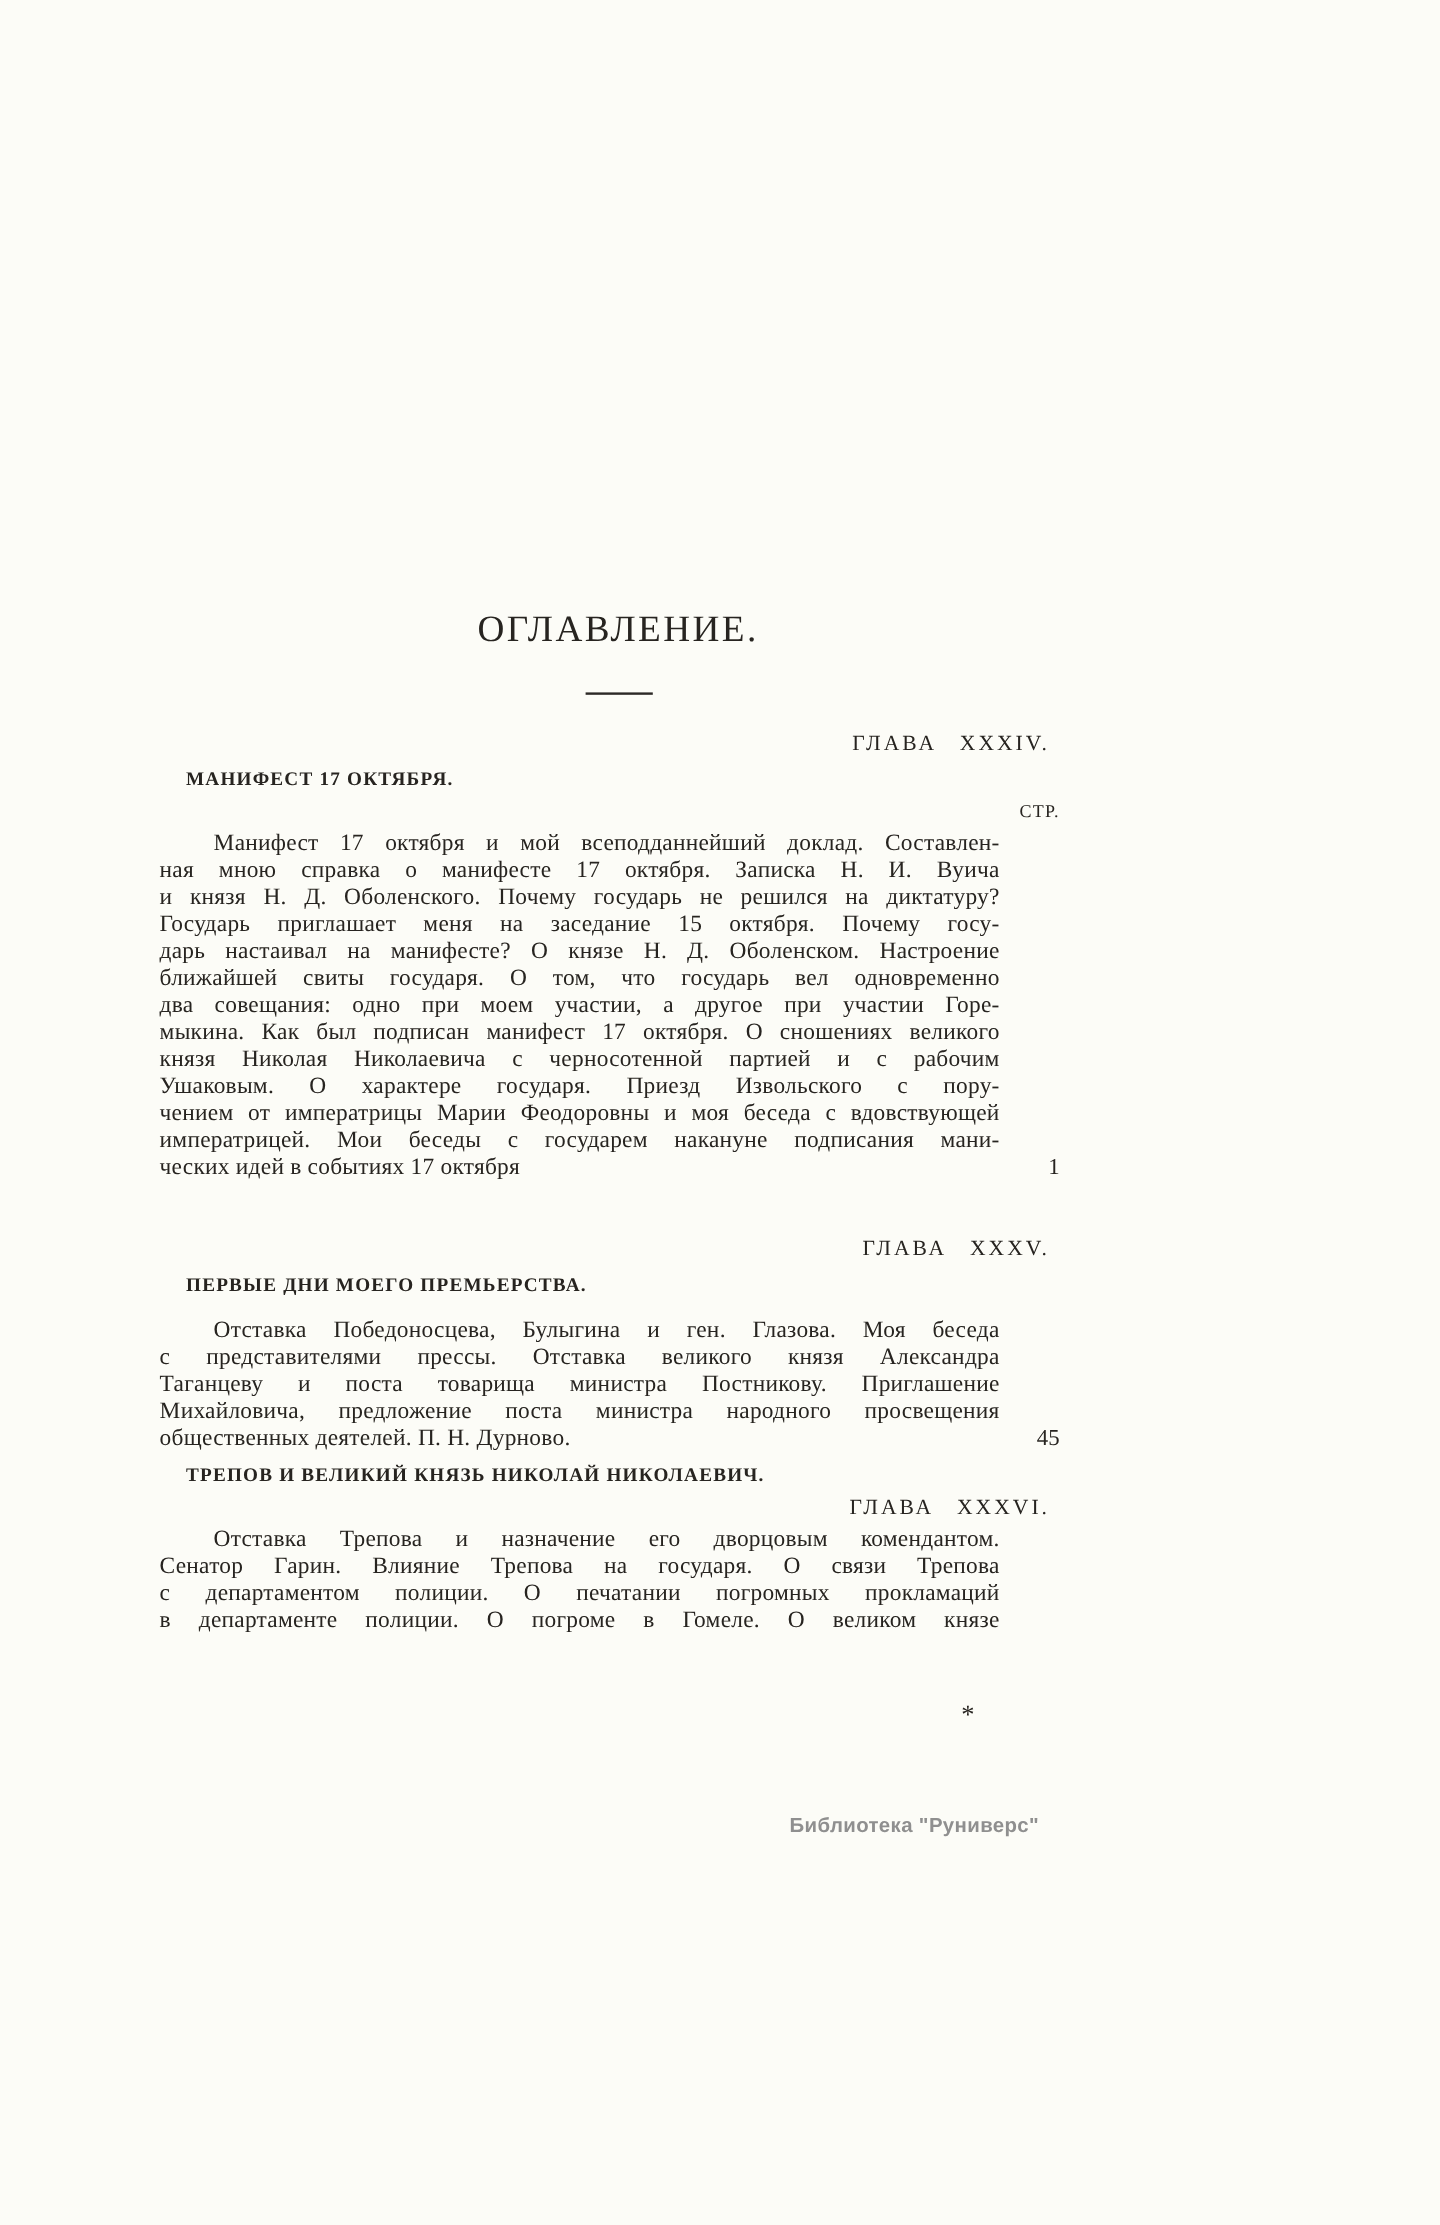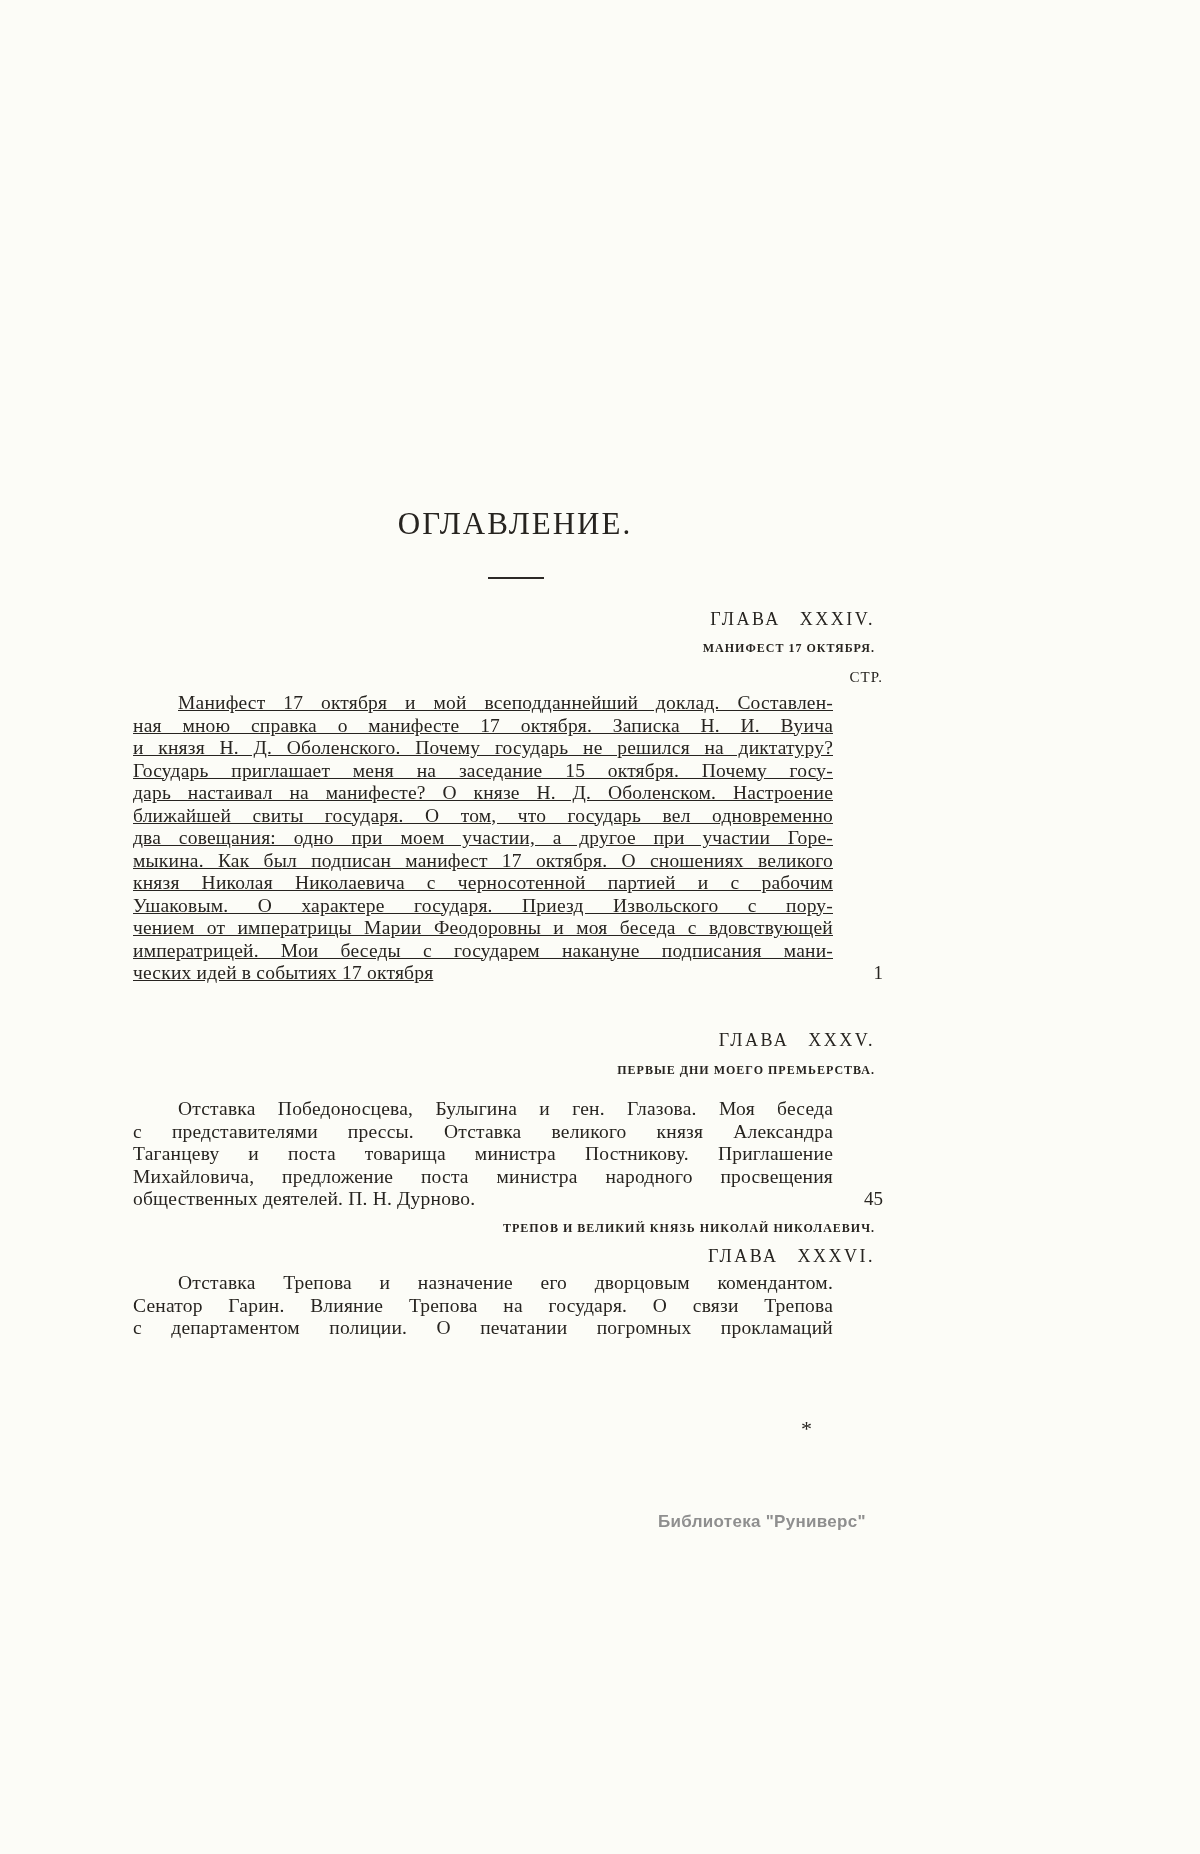--- a/index.html
+++ b/index.html
@@ -36,22 +36,22 @@
   }
   .chapter-heading {
     left: 22px; width: 720px;
     text-align: right;
     font-size: 18px;
     letter-spacing: 2.5px;
     word-spacing: 12px;
   }
   .chapter-title {
     left: 22px; width: 720px;
-    text-align: right;
-    font-size: 12px;
+    text-align: left;
+    font-size: 16px;
     font-weight: 700;
     letter-spacing: 1px;
     font-family: Liberation Serif, serif;
   }
   .str-header {
     top: 669px; right: 0;
     font-size: 15px;
     letter-spacing: 1px;
     font-weight: 400;
   }
@@ -66,21 +66,21 @@
   }
   .toc-line.indent { text-indent: 45px; }
   .toc-line.justified { text-align: justify; text-align-last: justify; }
   .page-num {
     position: absolute;
     right: 0; bottom: 1px;
     font-size: 19px;
   }
   .c1-h { top: 609px; }
   .c1-t { top: 641px; }
-  .c1-b { top: 692px; text-decoration: underline; }
+  .c1-b { top: 692px; }
   .c2-h { top: 1030px; }
   .c2-t { top: 1063px; }
   .c2-b { top: 1098px; }
   .c3-h { top: 1246px; }
   .c3-t { top: 1221px; }
   .c3-b { top: 1272px; }
   .continuation-star {
     top: 1416px; left: 668px;
     font-size: 22px;
   }
@@ -138,20 +138,21 @@
       <span class="page-num">45</span>
     </div>
 
     <div class="chapter-heading c3-h">ГЛАВА XXXVI.</div>
     <div class="chapter-title c3-t">ТРЕПОВ И ВЕЛИКИЙ КНЯЗЬ НИКОЛАЙ НИКОЛАЕВИЧ.</div>
     <div class="chapter-body c3-b">
       <div class="lines">
           <div class="toc-line indent justified">Отставка Трепова и назначение его дворцовым комендантом.</div>
           <div class="toc-line justified">Сенатор Гарин. Влияние Трепова на государя. О связи Трепова</div>
           <div class="toc-line justified">с департаментом полиции. О печатании погромных прокламаций</div>
+          <div class="toc-line justified">в департаменте полиции. О погроме в Гомеле. О великом князе</div>
         </div>
       <span class="page-num"></span>
     </div>
 
     <div class="continuation-star">*</div>
   </div>
 
   <div class="watermark">Библиотека "Руниверс"</div>
 </div>
 

